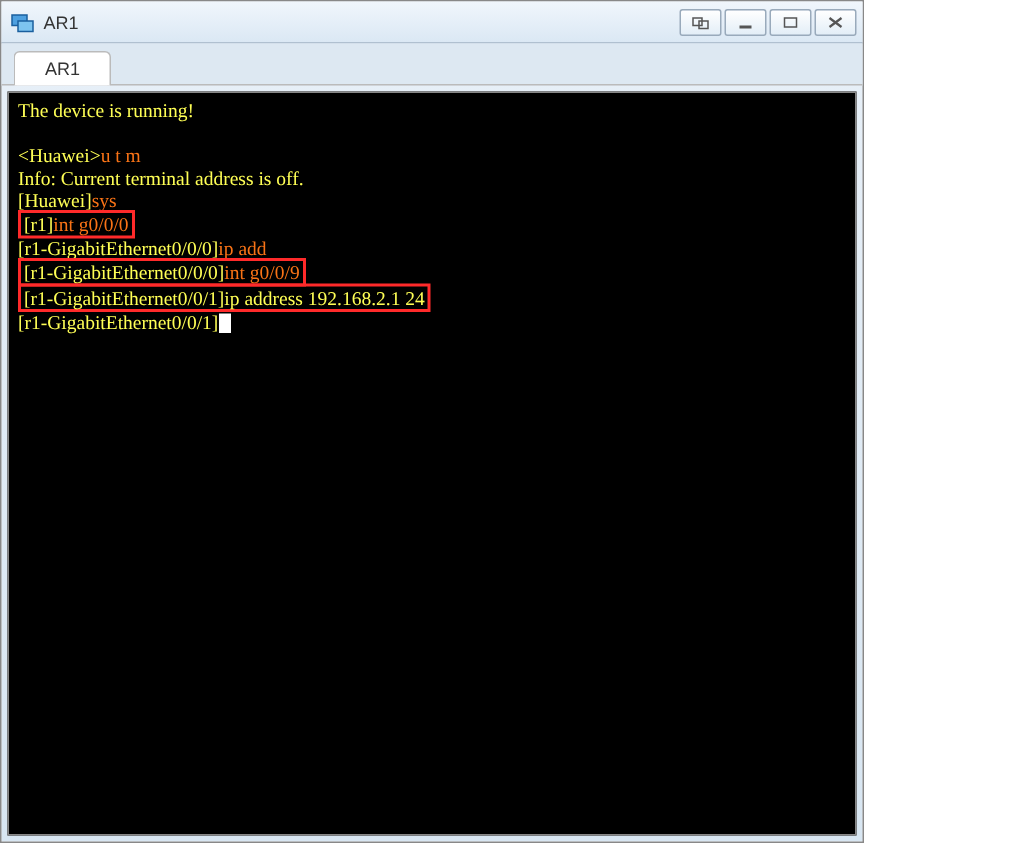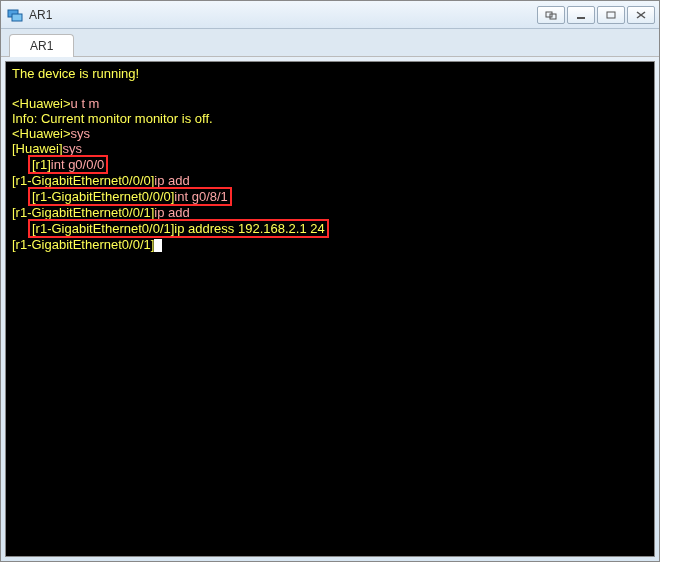--- a/index.html
+++ b/index.html
@@ -4,21 +4,21 @@
 <style>
   * { box-sizing: border-box; margin: 0; padding: 0; }
   body {
     font-family: Tahoma, sans-serif;
     background: #fff;
     width: 684px;
     height: 562px;
     overflow: hidden;
   }
   .window {
-    width: 660px;
+    width: 576px;
     height: 562px;
     border: 1px solid #888;
     background: linear-gradient(#e8f0f8, #d8e6f2);
     display: flex;
     flex-direction: column;
   }
   .titlebar {
     height: 28px;
     display: flex;
     align-items: center;
@@ -74,39 +74,38 @@
     position: relative;
     top: 1px;
     cursor: pointer;
   }
   .terminal {
     flex: 1;
     margin: 4px;
     background: #000;
     border: 1px solid #888;
     padding: 4px 6px;
-    font-family: Liberation Sans, sans-serif;
+    font-family: Liberation Serif, serif;
     font-size: 13px;
     line-height: 15px;
     overflow: hidden;
     position: relative;
     color: #eee;
   }
   .row {
     white-space: pre;
   }
   .y { color: #ffff55; }
-  .w { color: #fca5a5; text-align: center; }
+  .w { color: #f97316; text-align: center; }
   .box {
     border: 2px solid #ff2a2a;
     display: inline-block;
     padding: 0 2px;
     margin-top: -1px;
     margin-bottom: -1px;
-    margin-left: 16px;
   }
   .cursor {
     display: inline-block;
     width: 8px;
     height: 13px;
     background: #fff;
     vertical-align: text-bottom;
   }
 </style>
 </head>
@@ -150,23 +149,21 @@
   <div class="tabstrip">
     <div class="tab">
       <span>AR1</span>
     </div>
   </div>
 
   <div class="terminal">
     <div class="row"><span class="y">The device is running!</span></div>
     <div class="row"><span class="y"> </span></div>
     <div class="row"><span class="y">&lt;Huawei&gt;</span><span class="w">u t m</span></div>
-    <div class="row"><span class="y">Info: Current monitor monitor is off.</span></div>
-    <div class="row"><span class="y">&lt;Huawei&gt;</span><span class="w">sys</span></div>
+    <div class="row"><span class="y">Info: Current terminal address is off.</span></div>
     <div class="row"><span class="y">[Huawei]</span><span class="w">sys</span></div>
     <div class="row"><span class="box"><span class="y">[r1]</span><span class="w">int g0/0/0</span></span></div>
     <div class="row"><span class="y">[r1-GigabitEthernet0/0/0]</span><span class="w">ip add</span></div>
-    <div class="row"><span class="box"><span class="y">[r1-GigabitEthernet0/0/0]</span><span class="w">int g0/8/1</span></span></div>
-    <div class="row"><span class="y">[r1-GigabitEthernet0/0/1]</span><span class="w">ip add</span></div>
+    <div class="row"><span class="box"><span class="y">[r1-GigabitEthernet0/0/0]</span><span class="w">int g0/0/9</span></span></div>
     <div class="row"><span class="box"><span class="y">[r1-GigabitEthernet0/0/1]</span><span class="y">ip address 192.168.2.1 24</span></span></div>
     <div class="row"><span class="y">[r1-GigabitEthernet0/0/1]</span><span class="cursor"></span></div>
   </div>
 </div>
 
 </body></html>

